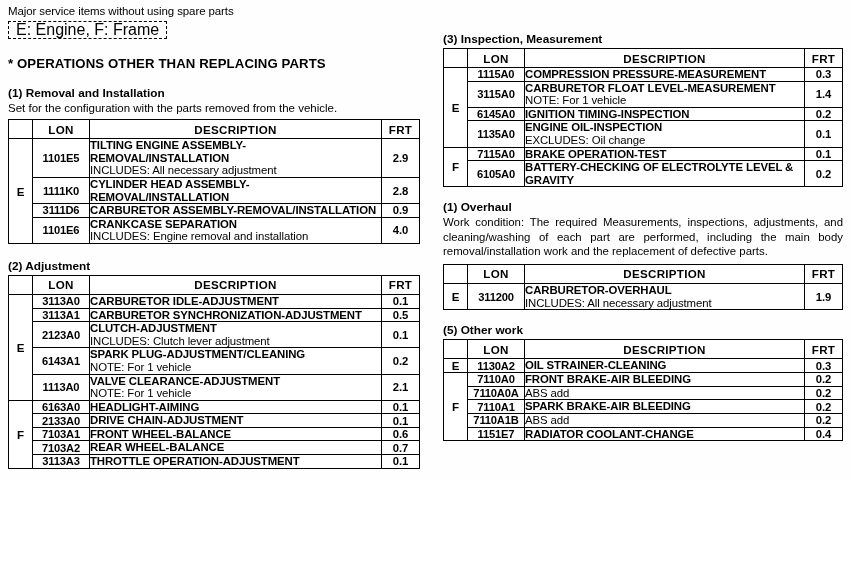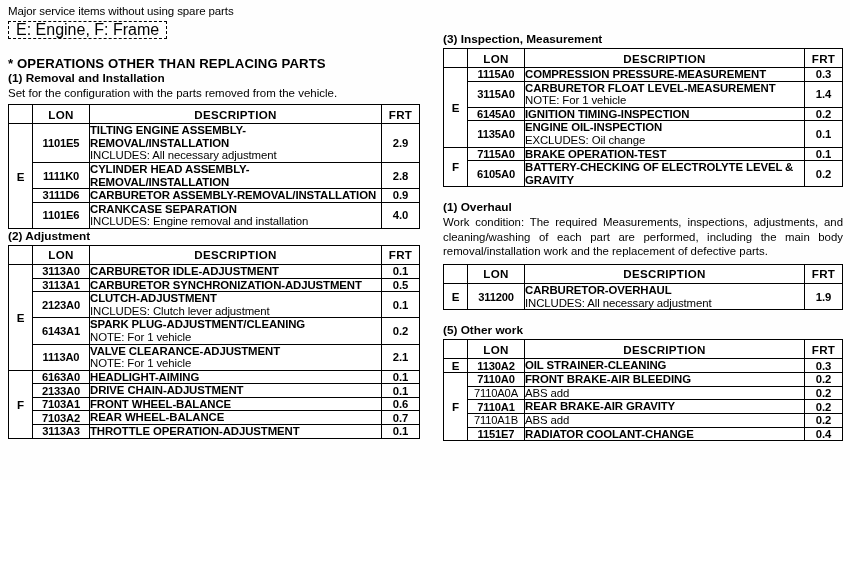--- a/index.html
+++ b/index.html
@@ -53,20 +53,21 @@
   }
   .star-head {
     font-weight: bold;
     font-size: 13.2px;
     margin-top: 17px;
     letter-spacing: 0.1px;
   }
   .sec-head {
     font-weight: bold;
     font-size: 11.8px;
+    margin-top: 15px;
     margin-bottom: 1px;
   }
   .sec-head.tight { margin-top: 13px; }
   .sec-sub {
     font-size: 11.5px;
     line-height: 14px;
     margin-bottom: 4px;
   }
   .para {
     font-size: 11.4px;
@@ -106,21 +107,21 @@
     font-weight: bold;
     border-right-width: 1.6px;
   }
   td.lon {
     text-align: center;
     font-size: 11.2px;
     font-weight: bold;
     padding: 2px 0;
     letter-spacing: -0.2px;
   }
-  td.lon.plain { font-weight: normal; }
+  td.lon.plain { font-weight: bold; }
   td.desc {
     padding: 2px 0 3px 5px;
     font-size: 11.4px;
     line-height: 12.6px;
   }
   td.desc .main {
     font-weight: bold;
     letter-spacing: -0.1px;
     display: block;
   }
@@ -432,21 +433,21 @@
           <tr>
             <td class="lon plain">7110A0A</td>
             <td class="desc plain">
               <span class="main">ABS add</span>
             </td>
             <td class="frt">0.2</td>
           </tr>
           <tr>
             <td class="lon">7110A1</td>
             <td class="desc">
-              <span class="main">REAR BRAKE-AIR GRAVITY</span>
+              <span class="main">SPARK BRAKE-AIR BLEEDING</span>
             </td>
             <td class="frt">0.2</td>
           </tr>
           <tr>
             <td class="lon plain">7110A1B</td>
             <td class="desc plain">
               <span class="main">ABS add</span>
             </td>
             <td class="frt">0.2</td>
           </tr>

